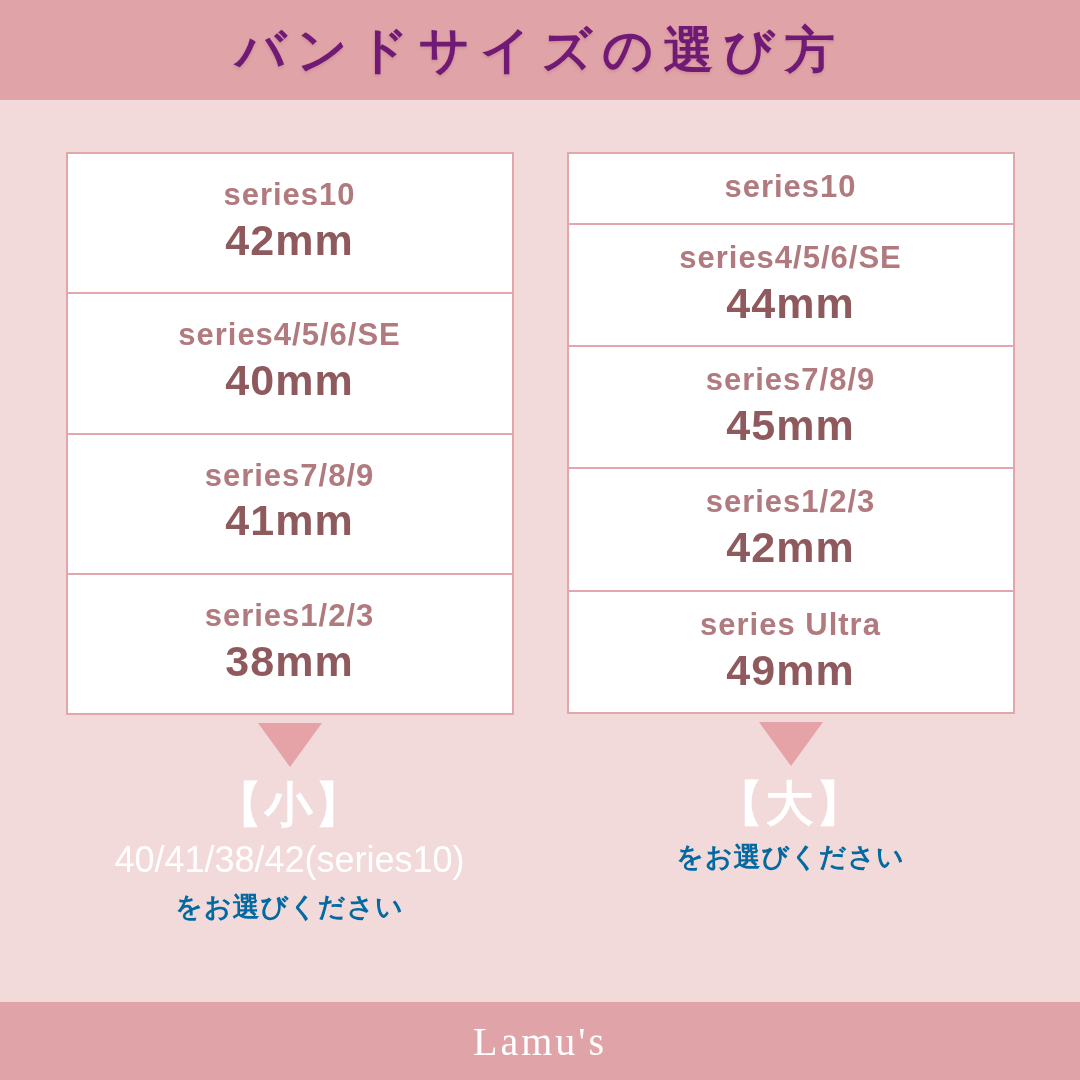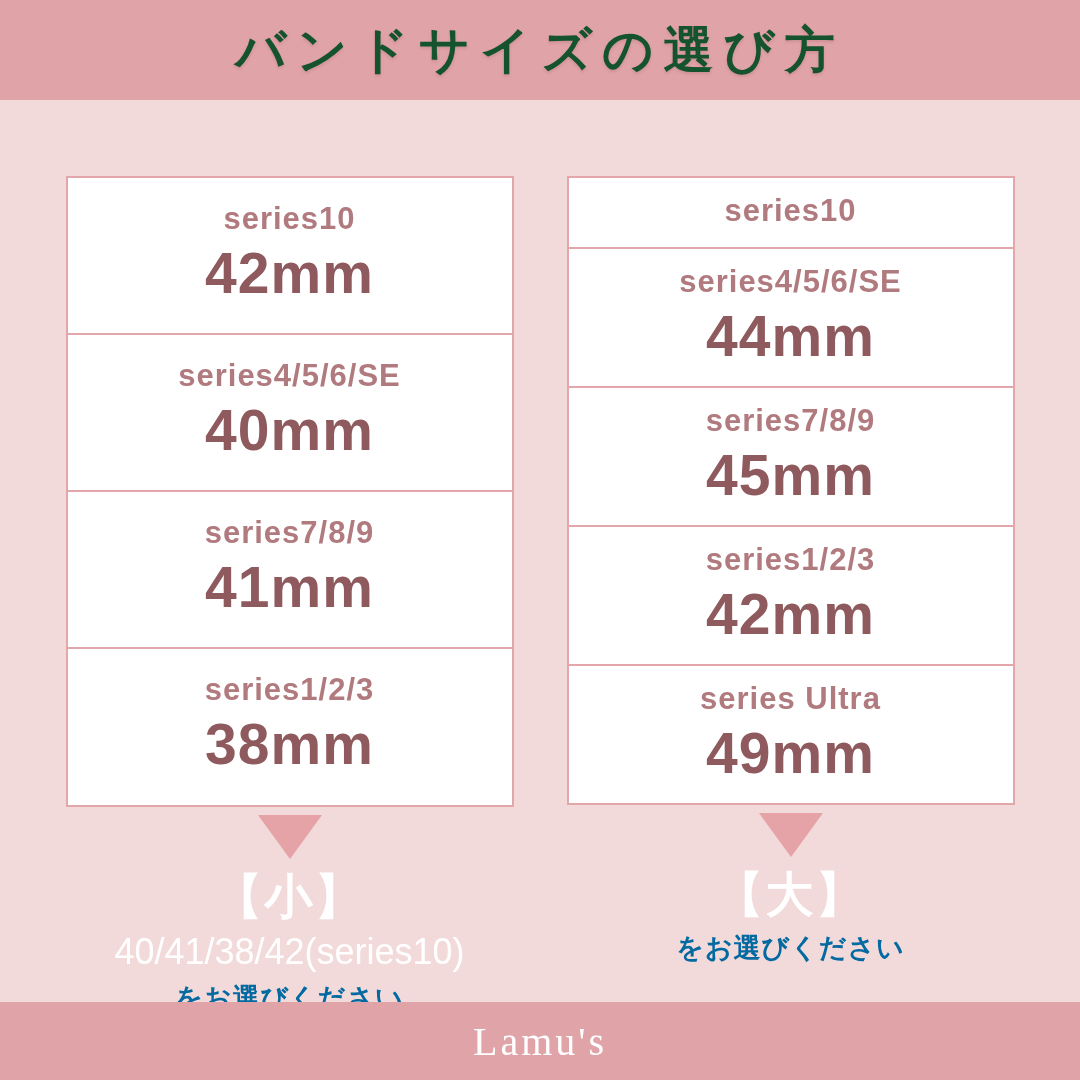--- a/index.html
+++ b/index.html
@@ -17,33 +17,33 @@
 
   
   .header {
     height: 100px;
     background: #e0a3a8;
     display: flex;
     align-items: center;
     justify-content: center;
   }
   .header-title {
-    color: #14532d;
+    color: #701a75;
     font-size: 50px;
     font-weight: bold;
     letter-spacing: 10px;
     text-shadow: 0 2px 3px rgba(150, 90, 95, 0.25);
   }
 
   
   .main {
     display: flex;
     justify-content: center;
     gap: 53px;
-    padding-top: 76px;
+    padding-top: 52px;
   }
   .column {
     width: 448px;
     display: flex;
     flex-direction: column;
     align-items: center;
   }
   .table {
     width: 100%;
     background: #ffffff;
@@ -59,21 +59,21 @@
     border-bottom: none;
   }
   .row-series {
     font-size: 31px;
     color: #b07a7e;
     font-weight: bold;
     line-height: 1.25;
     letter-spacing: 1px;
   }
   .row-size {
-    font-size: 57px;
+    font-size: 43px;
     color: #8f5a5e;
     font-weight: bold;
     line-height: 1.2;
     letter-spacing: 1px;
   }
 
   
   .column-left .row { padding: 22px 0 26px 0; }
 
   

